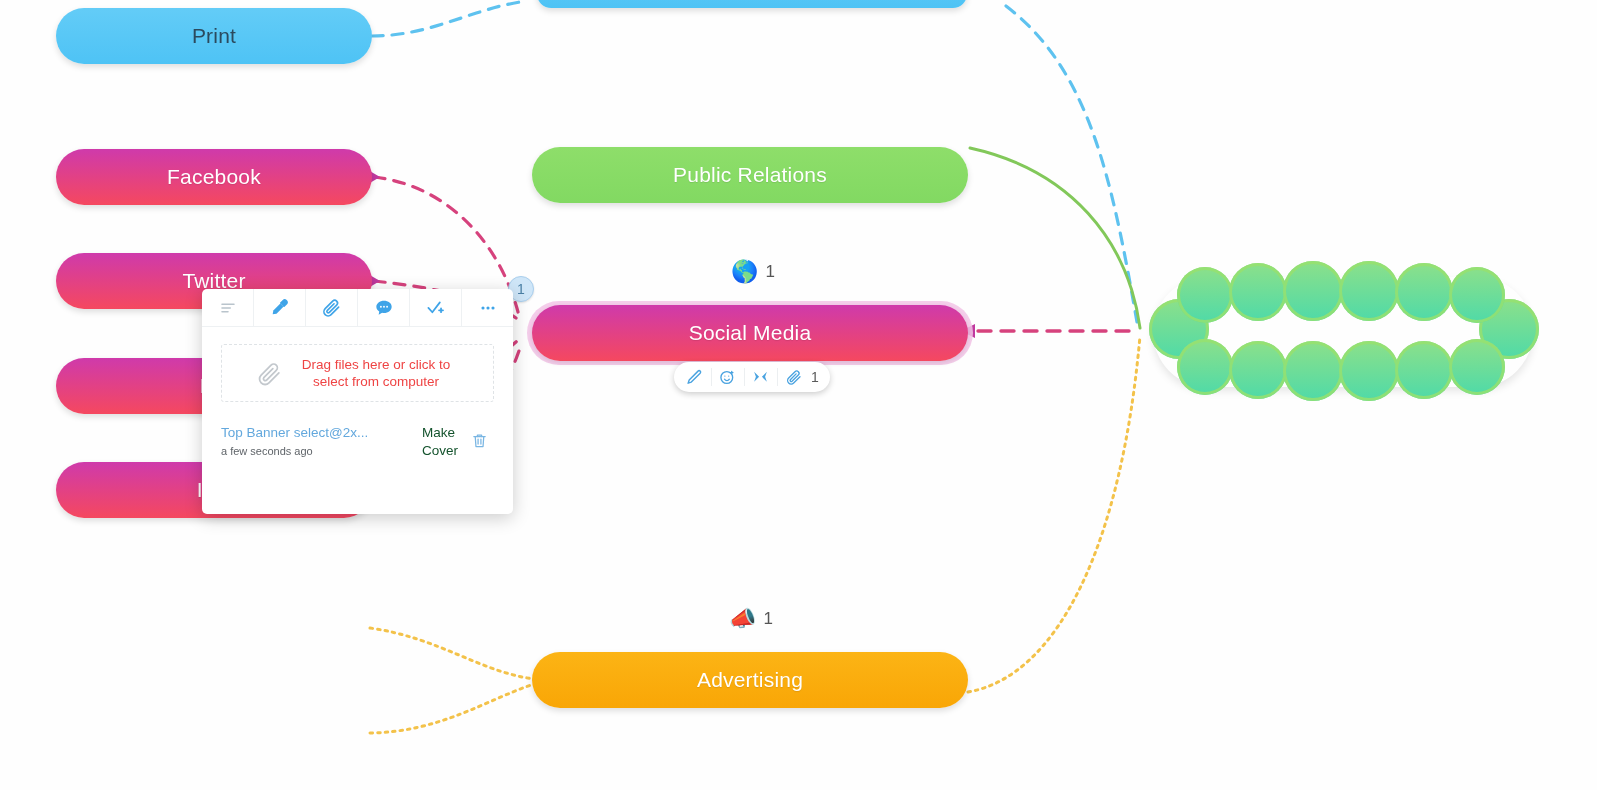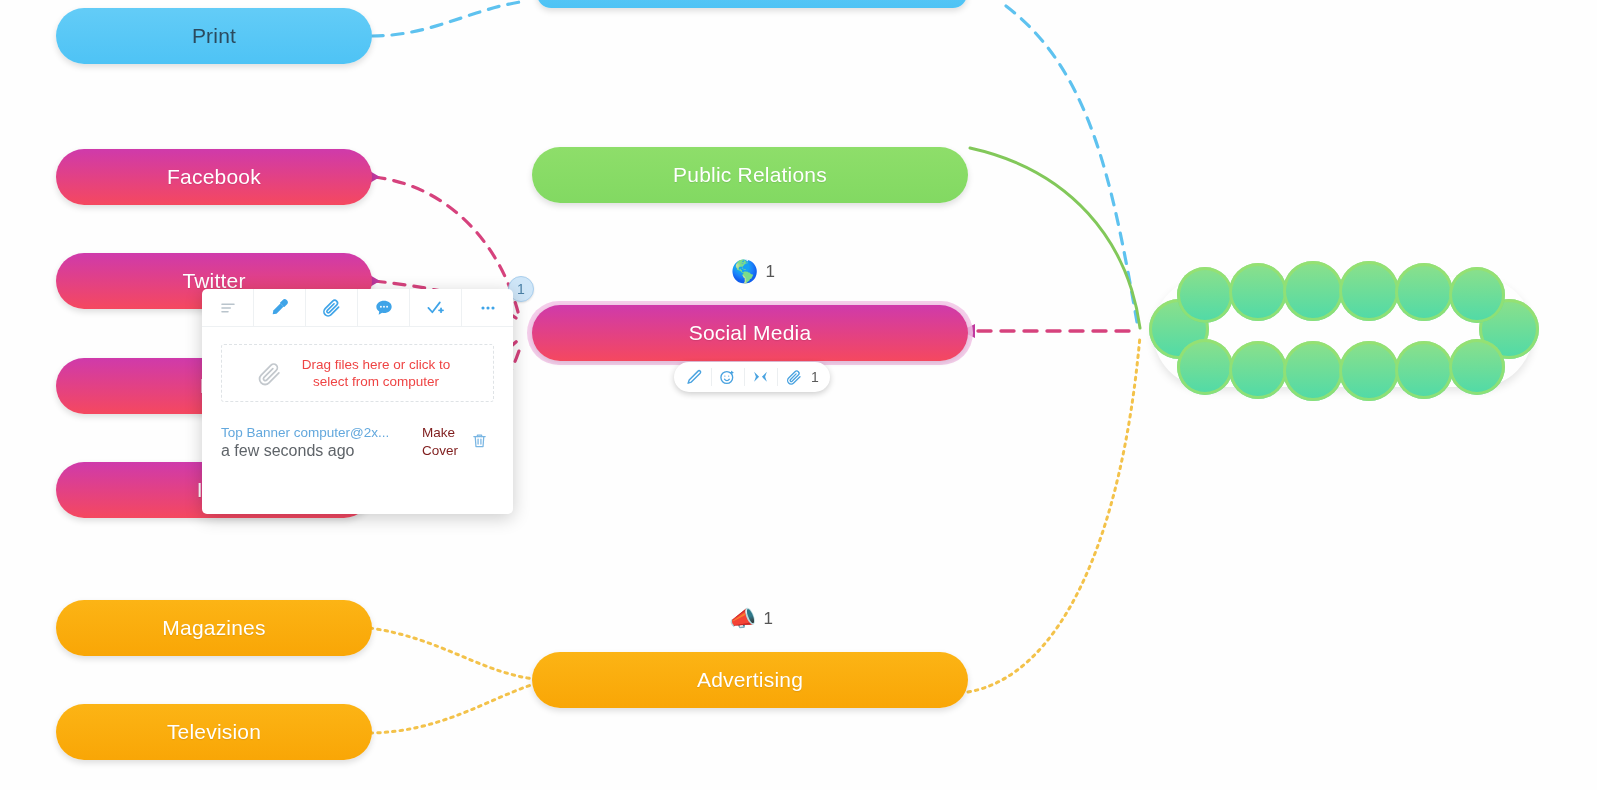--- a/index.html
+++ b/index.html
@@ -199,27 +199,27 @@
   .attach-meta { flex: 1; min-width: 0; }
   .attach-name {
     font-size: 13.5px;
     color: #63a8dd;
     line-height: 18px;
     white-space: nowrap;
     overflow: hidden;
     text-overflow: ellipsis;
   }
   .attach-time {
-    font-size: 16px;
+    font-size: 11px;
     color: #5f6469;
     line-height: 18px;
   }
   .make-cover {
     font-size: 13.5px;
-    color: #7f1d1d;
+    color: #14532d;
     line-height: 18px;
     width: 42px;
     margin-left: 2px;
   }
   .trash-btn {
     width: 30px;
     display: flex;
     align-items: center;
     justify-content: center;
     padding-top: 8px;
@@ -275,27 +275,21 @@
   </div>
 
   <div class="node pink" style="left:56px; top:358px; width:316px; height:56px;">
     <span>Lin</span>
   </div>
 
   <div class="node pink" style="left:56px; top:462px; width:316px; height:56px;">
     <span>Inst</span>
   </div>
 
-  <div class="node orange" style="left:56px; top:600px; width:316px; height:56px;">
-    <span>Magazines</span>
-  </div>
-
-  <div class="node orange" style="left:56px; top:704px; width:316px; height:56px;">
-    <span>Television</span>
-  </div>
+
 
   <div class="node green" style="left:532px; top:115px; width:436px; height:56px;margin-top:32px;">
     <span>Public Relations</span>
   </div>
 
   <div class="halo" style="left:527px; top:301px; width:446px; height:64px;"></div>
   <div class="node pink" style="left:532px; top:305px; width:436px; height:56px; box-shadow:0 2px 5px rgba(0,0,0,.10);">
     <span>Social Media</span>
   </div>
 
@@ -416,21 +410,21 @@
       <span>
         <svg width="25" height="25" viewBox="0 0 24 24" fill="none" stroke="#c3c8cd" stroke-width="1.7" stroke-linecap="round" stroke-linejoin="round">
           <path d="M21 11.5 11.5 21a5.3 5.3 0 0 1-7.5-7.5l9.5-9.5a3.5 3.5 0 0 1 5 5l-9.5 9.5a1.8 1.8 0 0 1-2.5-2.5l8.7-8.7"></path>
         </svg>
       </span>
       <span class="dz-text">Drag files here or click to select from computer</span>
     </div>
 
     <div class="attach-row">
       <div class="attach-meta">
-        <div class="attach-name">Top Banner computer@2x...</div>
+        <div class="attach-name">Top Banner select@2x...</div>
         <div class="attach-time">a few seconds ago</div>
       </div>
       <div class="make-cover">Make Cover</div>
       <div class="trash-btn">
         <span>
           <svg width="17" height="17" viewBox="0 0 24 24" fill="none" stroke="#7ab6e3" stroke-width="1.8" stroke-linecap="round" stroke-linejoin="round">
             <path d="M4 6.5h16"></path>
             <path d="M9 6.5V4.5h6v2"></path>
             <path d="M6 6.5 L7 20.5h10L18 6.5"></path>
             <path d="M10 10v7M14 10v7"></path>

